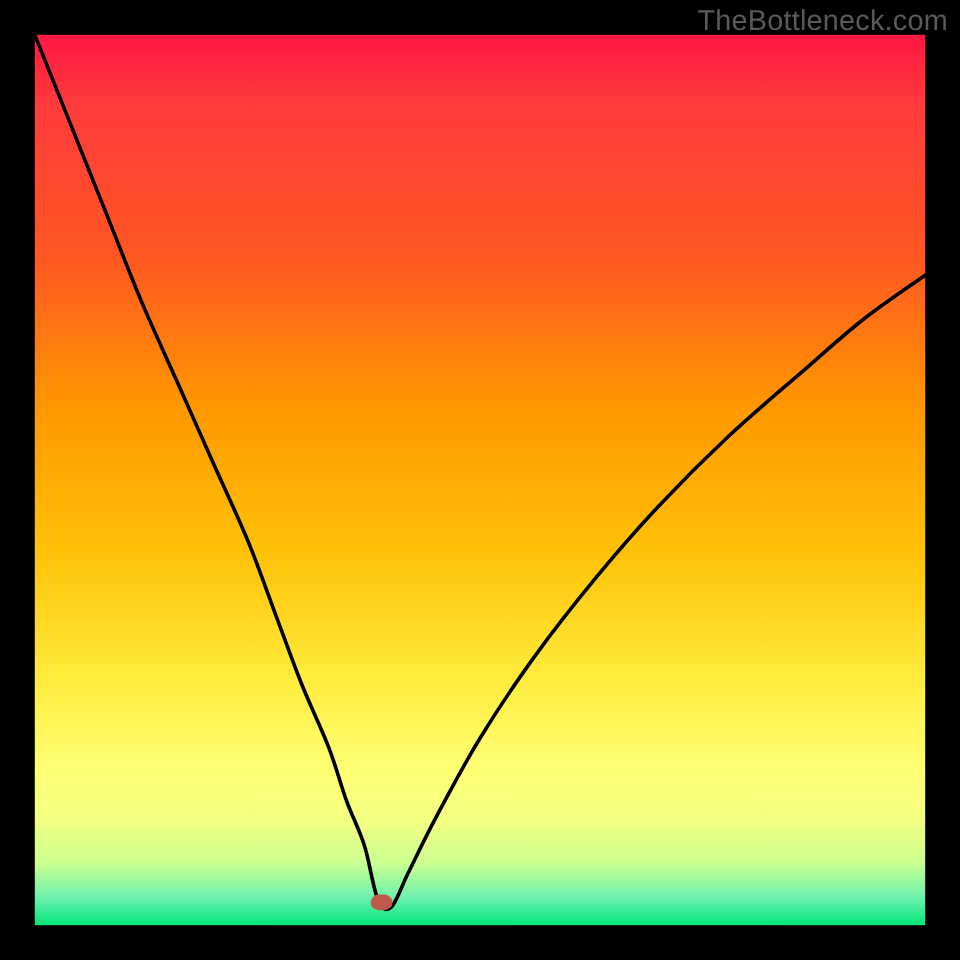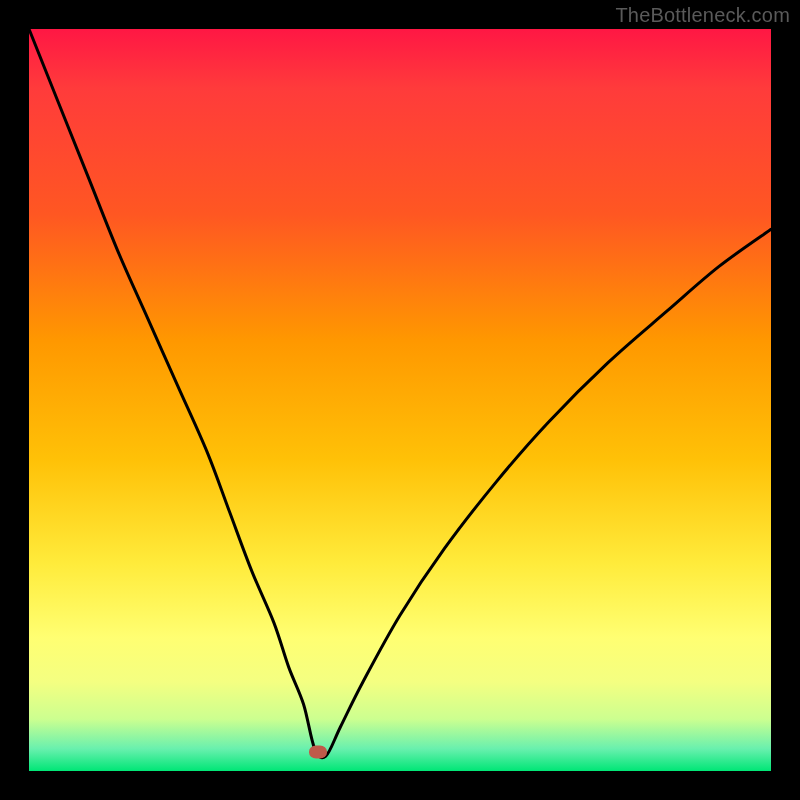--- a/index.html
+++ b/index.html
@@ -46,21 +46,21 @@
     height: 13px;
     border-radius: 7px / 6px;
     background: #bf5a4a;
     transform: translate(-50%, -50%);
   }
   .attribution {
     position: absolute;
     top: 4px;
     right: 10px;
     color: #5a5a5a;
-    font-size: 20px;
+    font-size: 24px;
     letter-spacing: 0.2px;
     font-weight: 500;
   }
 </style>
 </head>
 <body>
 
 <div class="attribution">TheBottleneck.com</div>
 
 <div class="frame">

